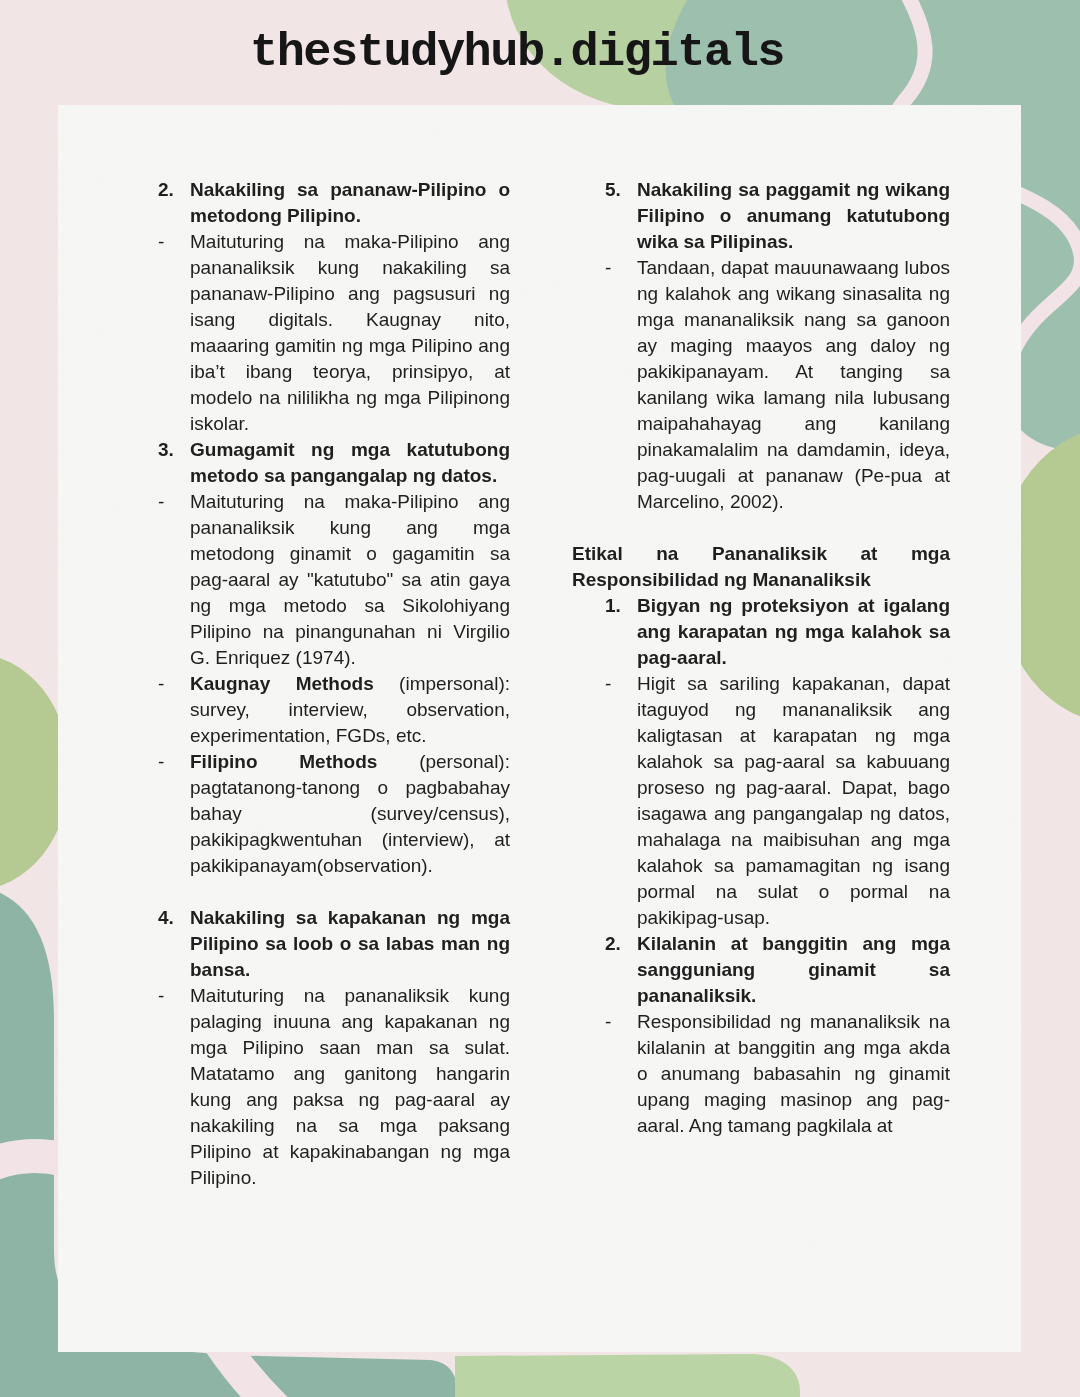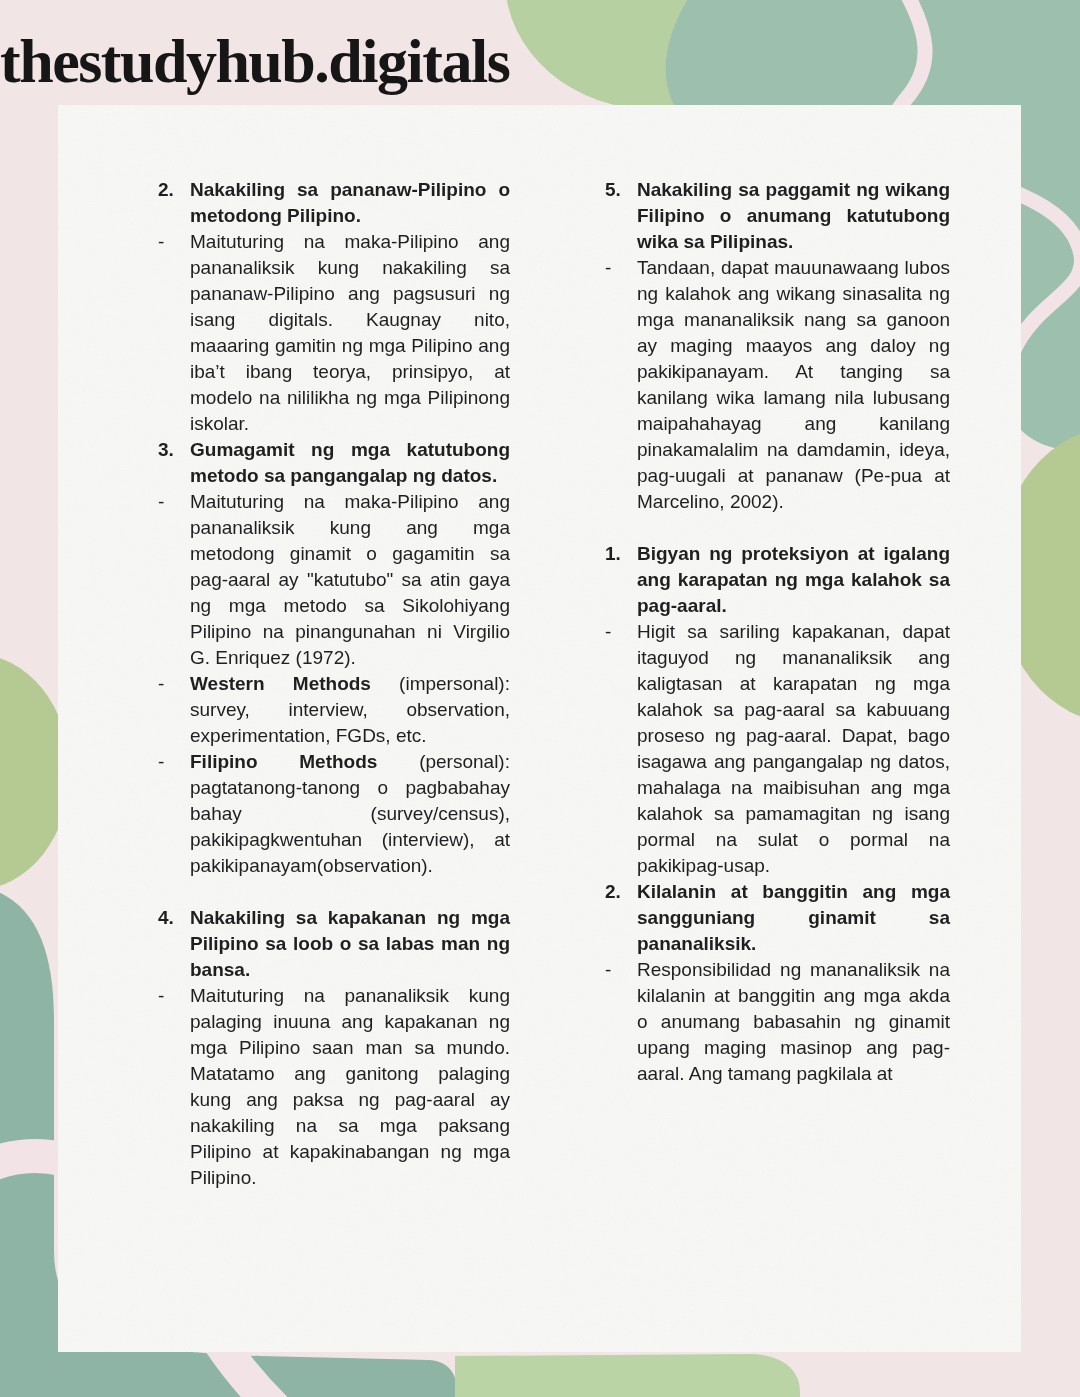--- a/index.html
+++ b/index.html
@@ -3,22 +3,22 @@
 <meta charset="utf-8">
 <style>
   html,body { margin:0; padding:0; }
   .canvas {
     position:relative; width:1080px; height:1397px; overflow:hidden;
     background:#f2e5e6;
     font-family:"Liberation Sans", sans-serif;
   }
   .decor { position:absolute; left:0; top:0; width:1080px; height:1397px; display:block; }
   .logo {
-    position:absolute; top:26px; left:0; width:1034px; text-align:left;
-    font-family:Liberation Serif, serif; font-weight:700; font-size:62px;
+    position:absolute; top:26px; left:0; width:1034px; text-align:center;
+    font-family:Liberation Mono, monospace; font-weight:700; font-size:47px;
     letter-spacing:-1.5px; color:#161616;
   }
   .paper {
     position:absolute; left:58px; top:105px; width:963px; height:1247px;
     background:#f6f6f4;
   }
   .paper-texture { position:absolute; left:0; top:0; width:963px; height:1247px; opacity:.45; }
   .col { position:absolute; top:72px; font-size:19px; line-height:26px; color:#1f1f1f; }
   .col-left  { left:100px; width:352px; }
   .col-right { left:514px; width:378px; }
@@ -72,50 +72,51 @@
         <div class="block dash">
           <span class="marker">-</span>
           <span class="txt"><span>Maituturing na maka-Pilipino ang pananaliksik kung nakakiling sa pananaw-Pilipino ang pagsusuri ng isang digitals. Kaugnay nito, maaaring gamitin ng mga Pilipino ang iba’t ibang teorya, prinsipyo, at modelo na nililikha ng mga Pilipinong iskolar.</span></span>
         </div>
         <div class="block numbered">
           <span class="marker b">3.</span>
           <span class="txt"><span class="b">Gumagamit ng mga katutubong metodo sa pangangalap ng datos.</span></span>
         </div>
         <div class="block dash">
           <span class="marker">-</span>
-          <span class="txt"><span>Maituturing na maka-Pilipino ang pananaliksik kung ang mga metodong ginamit o gagamitin sa pag-aaral ay "katutubo" sa atin gaya ng mga metodo sa Sikolohiyang Pilipino na pinangunahan ni Virgilio G. Enriquez (1972).</span></span>
+          <span class="txt"><span>Maituturing na maka-Pilipino ang pananaliksik kung ang mga metodong ginamit o gagamitin sa pag-aaral ay "katutubo" sa atin gaya ng mga metodo sa Sikolohiyang Pilipino na pinangunahan ni Virgilio G. Enriquez (1974).</span></span>
         </div>
         <div class="block dash">
           <span class="marker">-</span>
-          <span class="txt"><span class="b">Western Methods</span><span> (impersonal): survey, interview, observation, experimentation, FGDs, etc.</span></span>
+          <span class="txt"><span class="b">Kaugnay Methods</span><span> (impersonal): survey, interview, observation, experimentation, FGDs, etc.</span></span>
         </div>
         <div class="block dash">
           <span class="marker">-</span>
           <span class="txt"><span class="b">Filipino Methods</span><span> (personal): pagtatanong-tanong o pagbabahay bahay (survey/census), pakikipagkwentuhan (interview), at pakikipanayam(observation).</span></span>
         </div>
         <div class="spacer"></div>
         <div class="block numbered">
           <span class="marker b">4.</span>
           <span class="txt"><span class="b">Nakakiling sa kapakanan ng mga Pilipino sa loob o sa labas man ng bansa.</span></span>
         </div>
         <div class="block dash">
           <span class="marker">-</span>
-          <span class="txt"><span>Maituturing na pananaliksik kung palaging inuuna ang kapakanan ng mga Pilipino saan man sa mundo. Matatamo ang ganitong palaging kung ang paksa ng pag-aaral ay nakakiling na sa mga paksang Pilipino at kapakinabangan ng mga Pilipino.</span></span>
+          <span class="txt"><span>Maituturing na pananaliksik kung palaging inuuna ang kapakanan ng mga Pilipino saan man sa sulat. Matatamo ang ganitong hangarin kung ang paksa ng pag-aaral ay nakakiling na sa mga paksang Pilipino at kapakinabangan ng mga Pilipino.</span></span>
         </div>
       </div>
     <div class="col col-right" id="col-1">
         <div class="block numbered indent">
           <span class="marker b">5.</span>
           <span class="txt"><span class="b">Nakakiling sa paggamit ng wikang Filipino o anumang katutubong wika sa Pilipinas.</span></span>
         </div>
         <div class="block dash indent">
           <span class="marker">-</span>
           <span class="txt"><span>Tandaan, dapat mauunawaang lubos ng kalahok ang wikang sinasalita ng mga mananaliksik nang sa ganoon ay maging maayos ang daloy ng pakikipanayam. At tanging sa kanilang wika lamang nila lubusang maipahahayag ang kanilang pinakamalalim na damdamin, ideya, pag-uugali at pananaw (Pe-pua at Marcelino, 2002).</span></span>
         </div>
         <div class="spacer"></div>
+        <div class="block heading">Etikal na Pananaliksik at mga Responsibilidad ng Mananaliksik</div>
         <div class="block numbered indent">
           <span class="marker b">1.</span>
           <span class="txt"><span class="b">Bigyan ng proteksiyon at igalang ang karapatan ng mga kalahok sa pag-aaral.</span></span>
         </div>
         <div class="block dash indent">
           <span class="marker">-</span>
           <span class="txt"><span>Higit sa sariling kapakanan, dapat itaguyod ng mananaliksik ang kaligtasan at karapatan ng mga kalahok sa pag-aaral sa kabuuang proseso ng pag-aaral. Dapat, bago isagawa ang pangangalap ng datos, mahalaga na maibisuhan ang mga kalahok sa pamamagitan ng isang pormal na sulat o pormal na pakikipag-usap.</span></span>
         </div>
         <div class="block numbered indent">
           <span class="marker b">2.</span>

